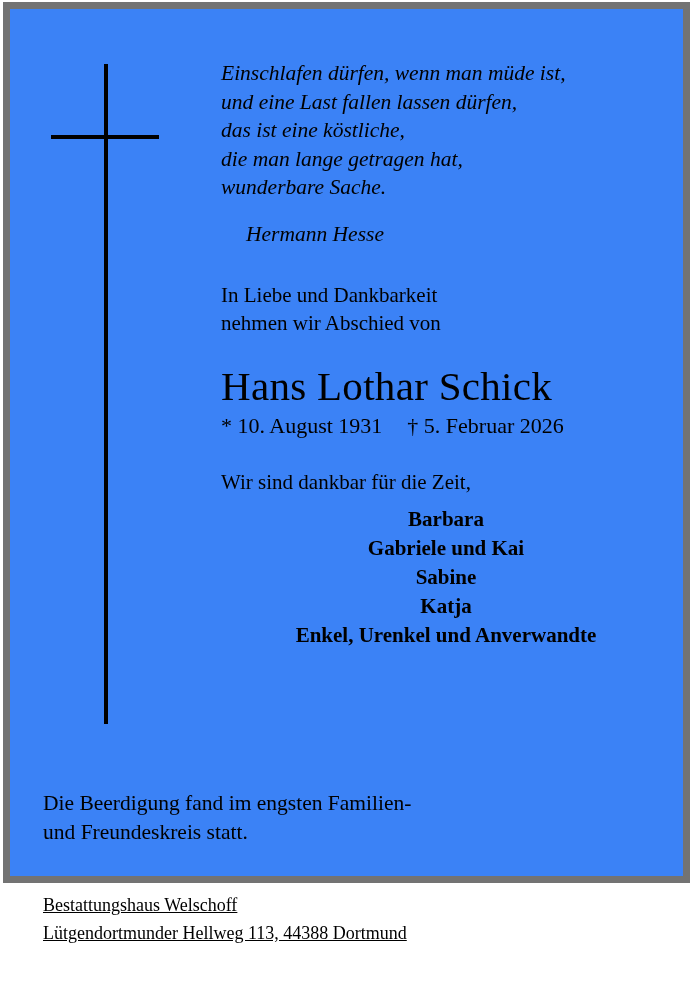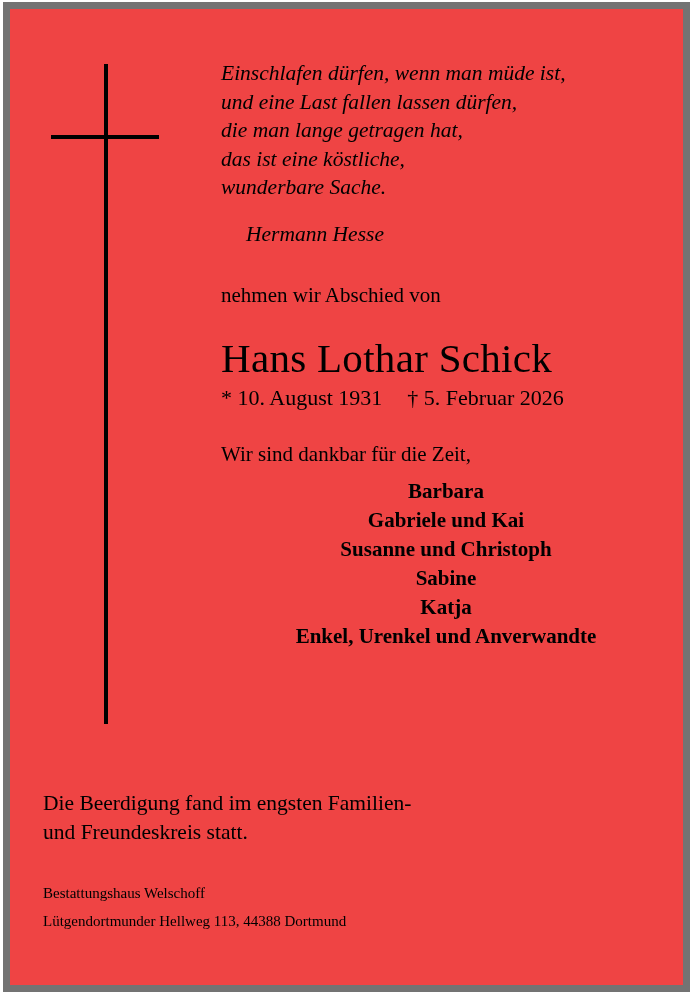--- a/index.html
+++ b/index.html
@@ -14,23 +14,23 @@
     color: #000000;
     overflow: hidden;
   }
 
   
   .notice-frame {
     position: absolute;
     left: 3px;
     top: 2px;
     width: 687px;
-    height: 990px;
+    height: 881px;
     border: 7px solid #737373;
-    background: #ef4444;
+    background: #3b82f6;
     box-sizing: border-box;
   }
 
   .notice-body {
     position: relative;
     width: 100%;
     height: 100%;
   }
 
   
@@ -125,70 +125,71 @@
     position: absolute;
     left: 33px;
     top: 780px;
     width: 600px;
   }
   .footer-burial {
     font-size: 21.5px;
     line-height: 29px;
   }
   .footer-home {
-    font-size: 15px;
-    line-height: 28px;
-    margin-top: 32px;
+    font-size: 18px;
+    line-height: 28px;
+    margin-top: 44px;
+    text-decoration: underline;
   }
 </style>
 </head>
 <body>
 
 <div class="notice-frame">
   <div class="notice-body">
 
     <div class="cross">
       <div class="cross-vertical"></div>
       <div class="cross-horizontal"></div>
     </div>
 
     <div class="content">
 
       <div class="poem">
         <div>Einschlafen dürfen, wenn man müde ist,</div>
         <div>und eine Last fallen lassen dürfen,</div>
+        <div>das ist eine köstliche,</div>
         <div>die man lange getragen hat,</div>
-        <div>das ist eine köstliche,</div>
         <div>wunderbare Sache.</div>
       </div>
 
       <div class="poem-attrib">Hermann Hesse</div>
 
       <div class="farewell">
+        <div>In Liebe und Dankbarkeit</div>
         <div>nehmen wir Abschied von</div>
       </div>
 
       <div class="deceased-name">Hans Lothar Schick</div>
 
       <div class="deceased-dates">
         <span>*</span>
         <span>10. August 1931</span>
         <span class="date-gap"></span>
         <span>†</span>
         <span>5. Februar 2026</span>
       </div>
 
       <div class="gratitude">
         <div>Wir sind dankbar für die Zeit,</div>
       </div>
 
       <div class="survivors">
         <div>Barbara</div>
         <div>Gabriele und Kai</div>
-        <div>Susanne und Christoph</div>
         <div>Sabine</div>
         <div>Katja</div>
         <div>Enkel, Urenkel und Anverwandte</div>
       </div>
 
     </div>
 
     <div class="footer">
       <div class="footer-burial">
         <div>Die Beerdigung fand im engsten Familien-</div>

